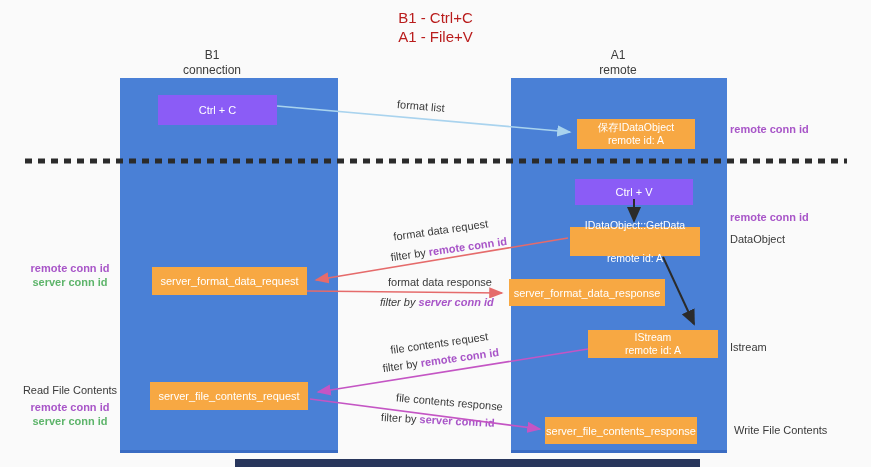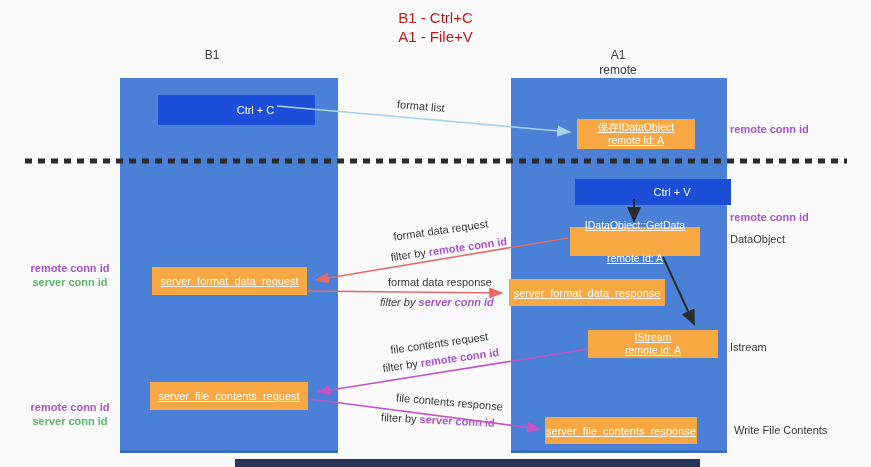--- a/index.html
+++ b/index.html
@@ -18,22 +18,22 @@
     top:48px;text-align:center;font-size:12px;line-height:15px;color:#3c3c3c;
   }
   .lifeline{
     top:78px;height:372px;background:#4a80d6;
     border-bottom:3px solid #3a6cc3;z-index:1;
   }
   .node{
     z-index:3;display:flex;flex-direction:column;align-items:center;
     justify-content:center;text-align:center;color:#fff;
   }
-  .node.green{background:#1d4ed8;font-size:11px;padding-left:38px;}
-  .node.orange{background:#f7a843;font-size:11px;text-decoration:underline;}
+  .node.green{background:#8b5cf6;font-size:11px;}
+  .node.orange{background:#f7a843;font-size:11px;}
   .node .l2{font-size:10.5px;line-height:13px;}
   .node .l1{font-size:10.5px;line-height:13px;}
   .edge-label{
     z-index:3;white-space:nowrap;font-size:11px;color:#3a3a3a;
   }
   .conn-purple{color:#a855c8;font-weight:bold;}
   .side-label{z-index:3;white-space:nowrap;font-size:11px;color:#3a3a3a;}
   .side-label.purple{color:#a855c8;font-weight:bold;}
   .side-label.green{color:#5db46a;font-weight:bold;}
   .gutter{width:140px;text-align:center;}
@@ -47,20 +47,21 @@
 
 <div id="canvas">
 
   <div class="abs title">
     <div>B1 - Ctrl+C</div>
     <div>A1 - File+V</div>
   </div>
 
   <div class="abs col-header" style="left:103px;width:218px;">
     <div>B1</div>
+    <div>connection</div>
   </div>
   <div class="abs col-header" style="left:510px;width:216px;">
     <div>A1</div>
     <div>remote</div>
   </div>
 
   <div class="abs lifeline" style="left:120px;width:218px;"></div>
   <div class="abs lifeline" style="left:511px;width:216px;"></div>
 
   <div class="abs node green" style="left:158px;top:95px;width:119px;height:30px;">
@@ -125,20 +126,21 @@
   </div>
 
   <div class="abs side-label purple" style="left:730px;top:123px;">remote conn id</div>
   <div class="abs side-label purple" style="left:730px;top:211px;">remote conn id</div>
   <div class="abs side-label" style="left:730px;top:233px;">DataObject</div>
   <div class="abs side-label" style="left:730px;top:341px;">Istream</div>
   <div class="abs side-label" style="left:734px;top:424px;">Write File Contents</div>
 
   <div class="abs side-label purple gutter" style="left:0;top:262px;">remote conn id</div>
   <div class="abs side-label green gutter" style="left:0;top:276px;">server conn id</div>
+  <div class="abs side-label gutter" style="left:0;top:384px;">Read File Contents</div>
   <div class="abs side-label purple gutter" style="left:0;top:401px;">remote conn id</div>
   <div class="abs side-label green gutter" style="left:0;top:415px;">server conn id</div>
 
   <svg class="overlay" width="871" height="467" viewBox="0 0 871 467">
     <defs>
       <marker id="ah-blue" markerWidth="9" markerHeight="7" refX="8" refY="3.5" orient="auto">
         <path d="M0,0 L9,3.5 L0,7 Z" fill="#a9d3ee"></path>
       </marker>
       <marker id="ah-salmon" markerWidth="9" markerHeight="7" refX="8" refY="3.5" orient="auto">
         <path d="M0,0 L9,3.5 L0,7 Z" fill="#e56b6b"></path>

